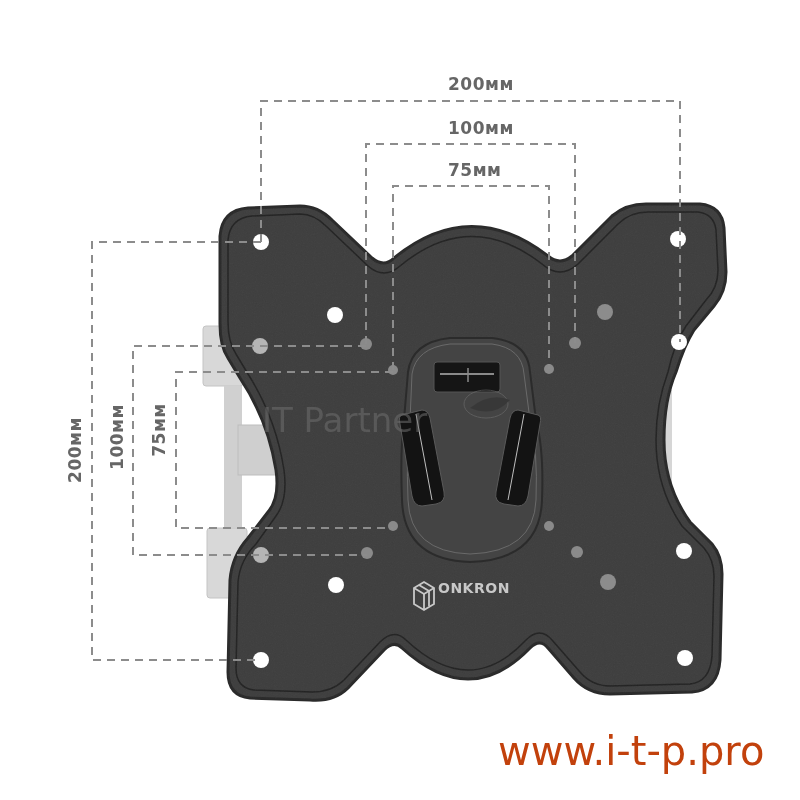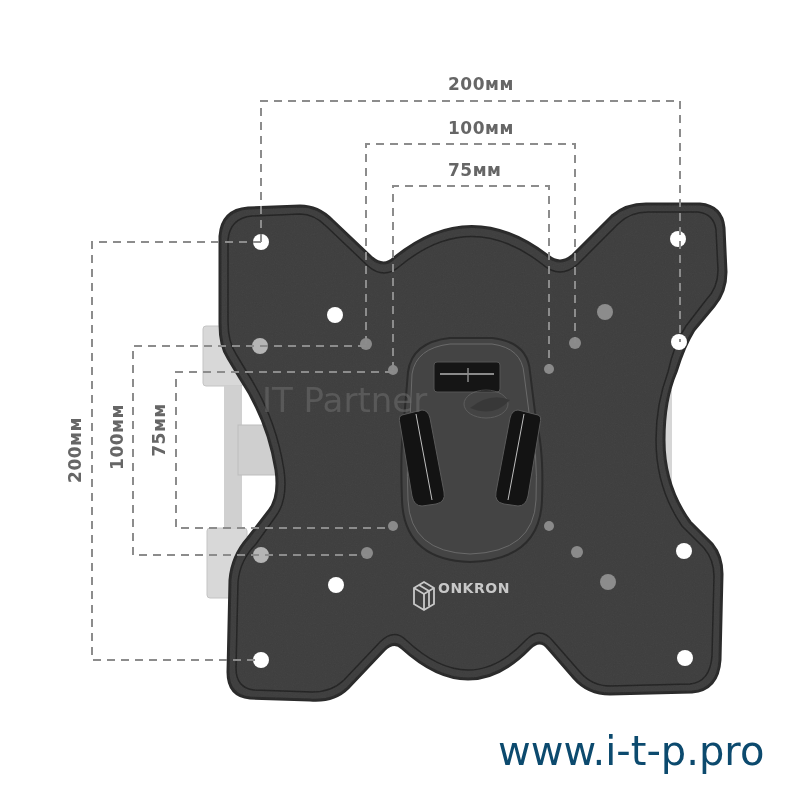--- a/index.html
+++ b/index.html
@@ -4,23 +4,23 @@
 <style>
   html, body { margin: 0; padding: 0; background: #ffffff; }
   body { width: 800px; height: 800px; position: relative; overflow: hidden;
          font-family: "DejaVu Sans", sans-serif; }
   #stage { position: absolute; left: 0; top: 0; width: 800px; height: 800px; }
   .dim-label { position: absolute; color: #666666; font-family: "DejaVu Sans", sans-serif;
                font-size: 17px; font-weight: bold; letter-spacing: 0.5px; white-space: nowrap; }
   .dim-label.v { transform: rotate(-90deg); transform-origin: center center; }
   .brand { position: absolute; left: 438px; top: 580px; color: #c8c8c8;
            font-family: "DejaVu Sans", sans-serif; font-weight: bold; font-size: 14px; letter-spacing: 0.5px; text-align: right; }
-  .watermark { position: absolute; left: 262px; top: 380px; color: rgba(110,110,110,0.55);
+  .watermark { position: absolute; left: 262px; top: 400px; color: rgba(110,110,110,0.55);
                font-family: "DejaVu Sans", sans-serif; font-size: 34px; }
-  .site { position: absolute; left: 498px; top: 728px; color: #0c4a6e;
+  .site { position: absolute; left: 498px; top: 728px; color: #c2410c;
           font-family: "DejaVu Sans", sans-serif; font-size: 40px; letter-spacing: 0px; }
 </style>
 </head>
 <body>
 
 <div id="stage">
   <svg width="800" height="800" viewBox="0 0 800 800">
     <defs>
       <filter id="grain">
         <feTurbulence type="fractalNoise" baseFrequency="0.9" numOctaves="2" result="n"></feTurbulence>

